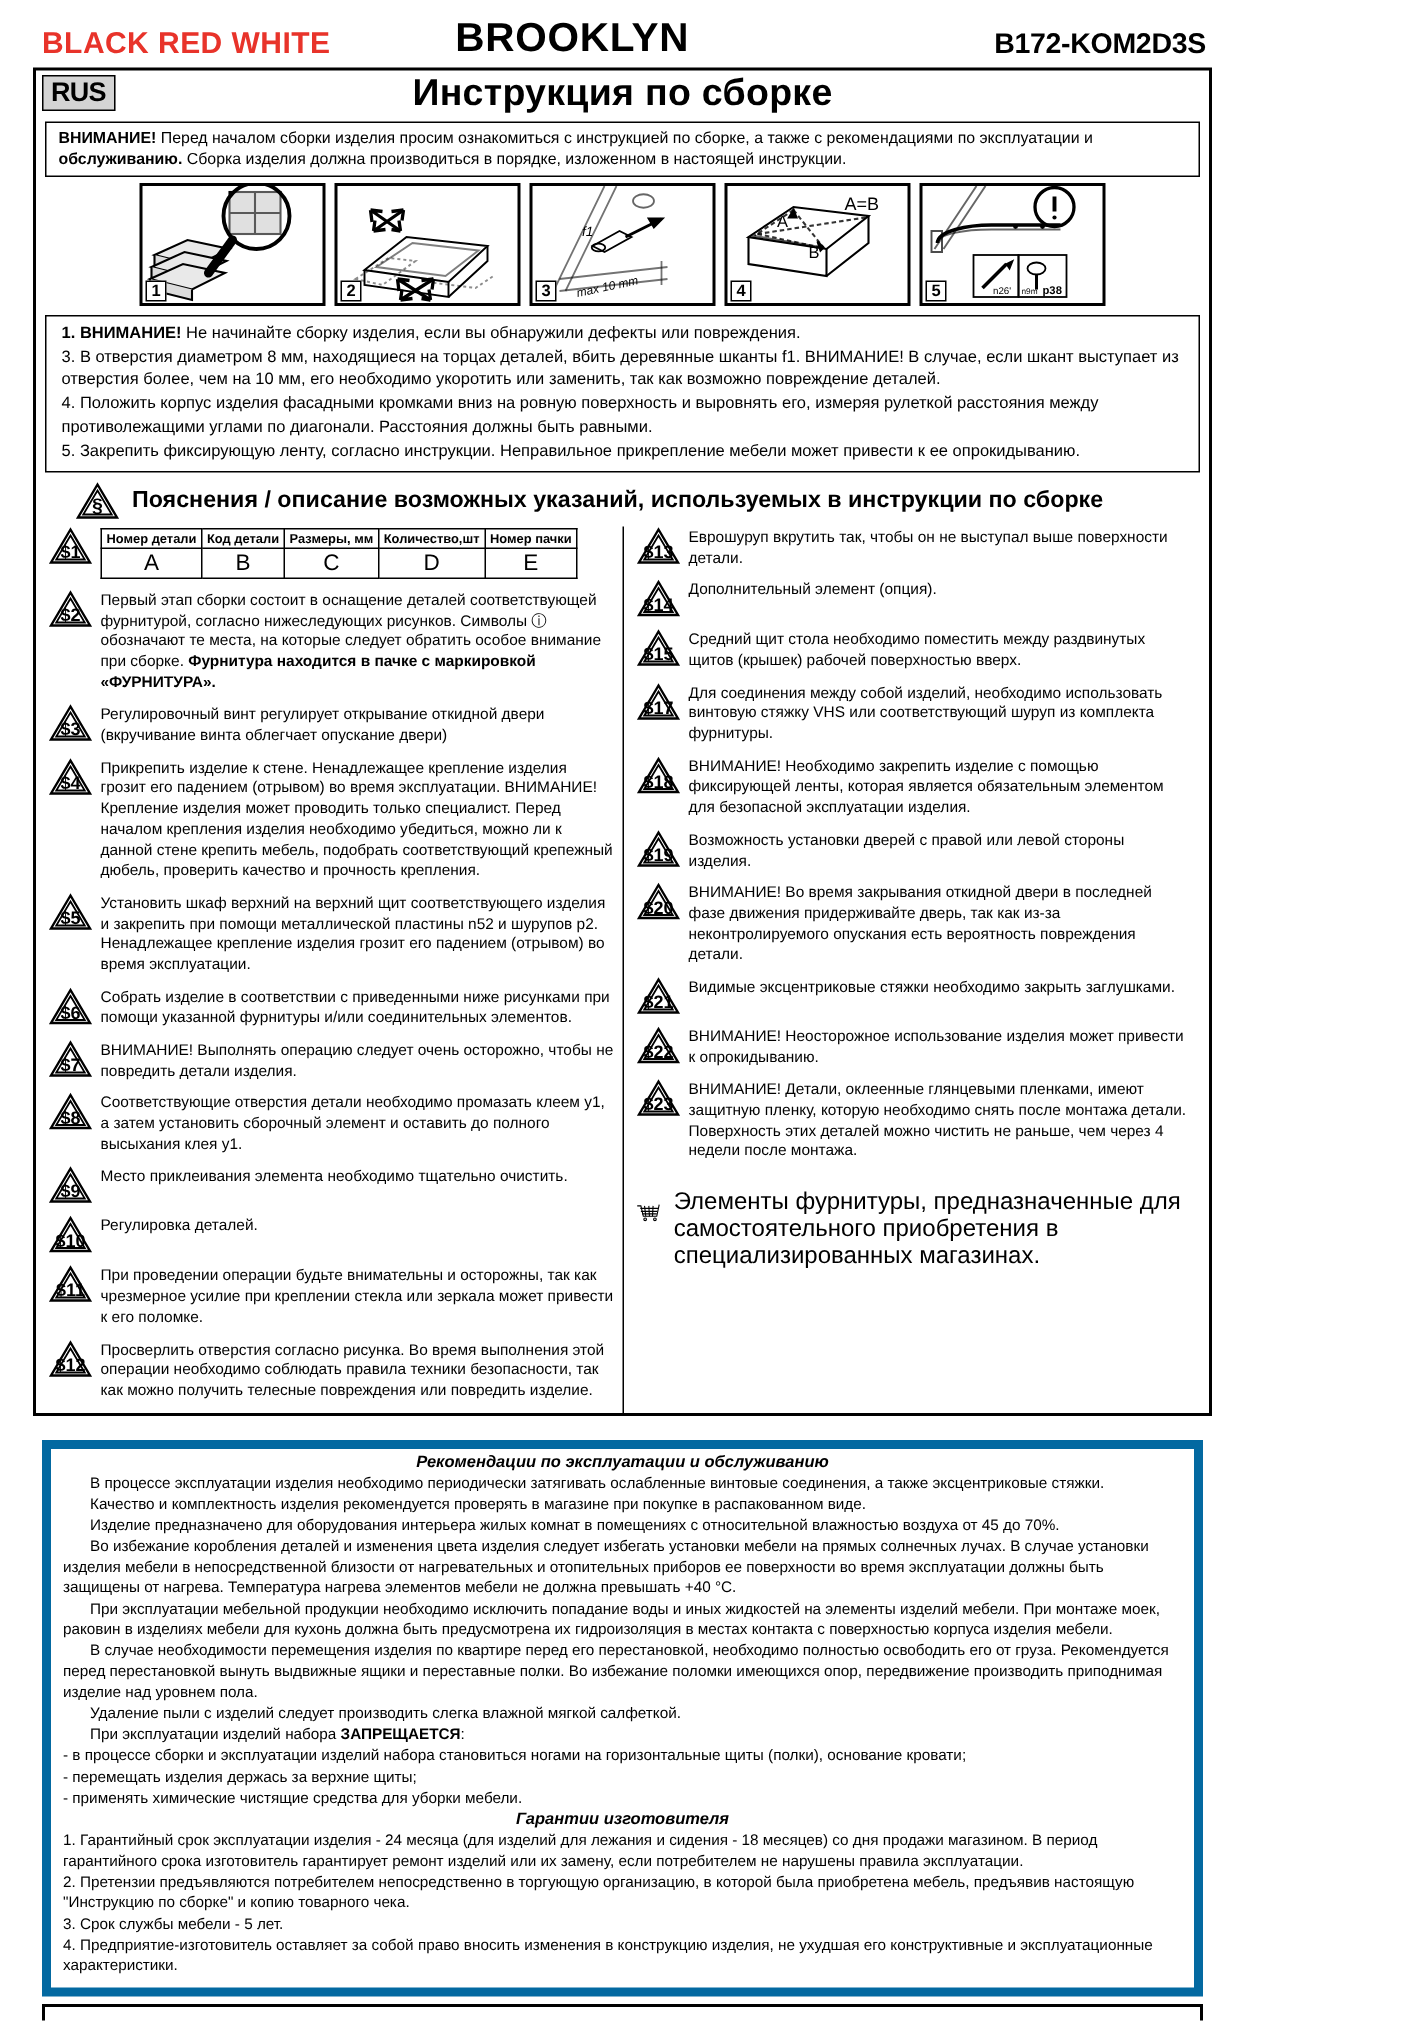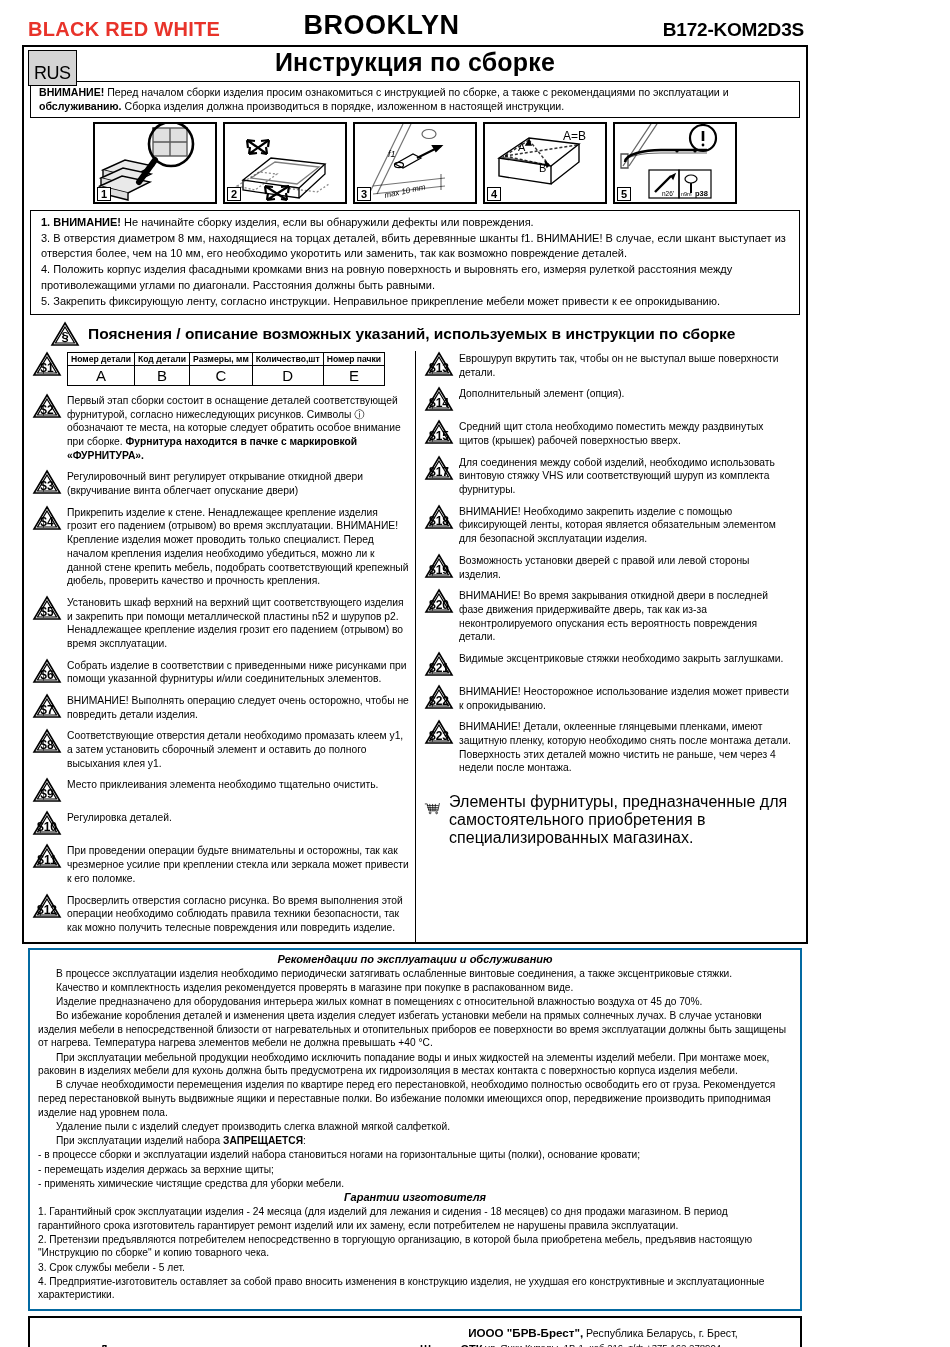--- a/index.html
+++ b/index.html
@@ -28,21 +28,21 @@
   .model-name { font-size: 27px; font-weight: bold; letter-spacing: 0.5px; margin-right: 120px; }
   .model-code { font-size: 19px; font-weight: bold; letter-spacing: -0.2px; }
 
   
   .mainframe { border: 2px solid #000; position: relative; }
 
   .rus-row { position: relative; height: 32px; border-bottom: 0; }
   .rus-badge {
     position: absolute; left: 4px; top: 3px;
     background: #d4d4d4; border: 1px solid #000;
-    font-size: 18px; font-weight: normal; padding: 12px 5px 1px 5px;
+    font-size: 18px; font-weight: bold; padding: 0px 5px 1px 5px;
     letter-spacing: -0.5px;
   }
   .doc-title {
     text-align: center; font-size: 25px; font-weight: bold;
     line-height: 30px; letter-spacing: 0.2px;
   }
 
   
   .intro {
     border: 1.5px solid #000; margin: 2px 6px 4px 6px; padding: 4px 8px 3px 8px;
@@ -104,21 +104,21 @@
     border: 1.5px solid #000; text-align: center; padding: 1px 3px;
   }
   .parts-table th { font-size: 8.6px; font-weight: bold; }
   .parts-table td { font-size: 15px; font-weight: normal; line-height: 17px; }
 
   
   .cart-row { display: flex; align-items: flex-start; gap: 8px; margin-top: 18px; }
 
   
   .reco {
-    border: 2px solid #0369a1; margin: 4px 6px 0 6px; padding: 3px 8px 6px 8px;
+    border: 6px solid #0369a1; margin: 16px 6px 0 6px; padding: 3px 8px 6px 8px;
   }
   .reco-title {
     text-align: center; font-style: italic; font-weight: bold; font-size: 11px;
     margin: 0 0 2px 0;
   }
   .reco p { margin: 0 0 0.5px 0; font-size: 10.2px; line-height: 1.34; }
   .reco p.ind { text-indent: 18px; }
   .reco b { font-weight: bold; }
 
   

